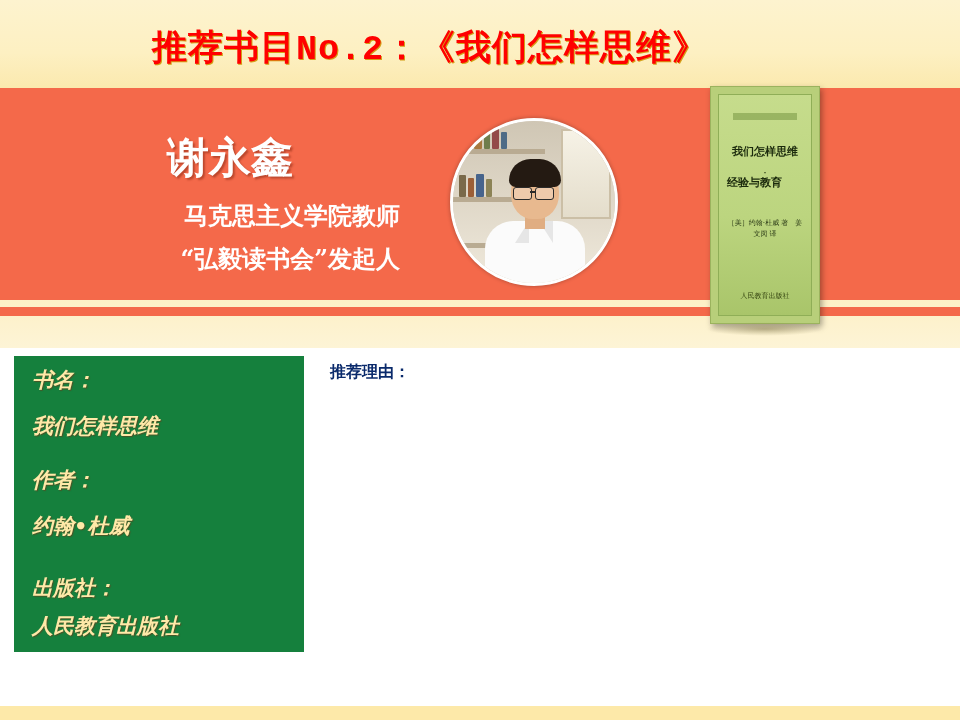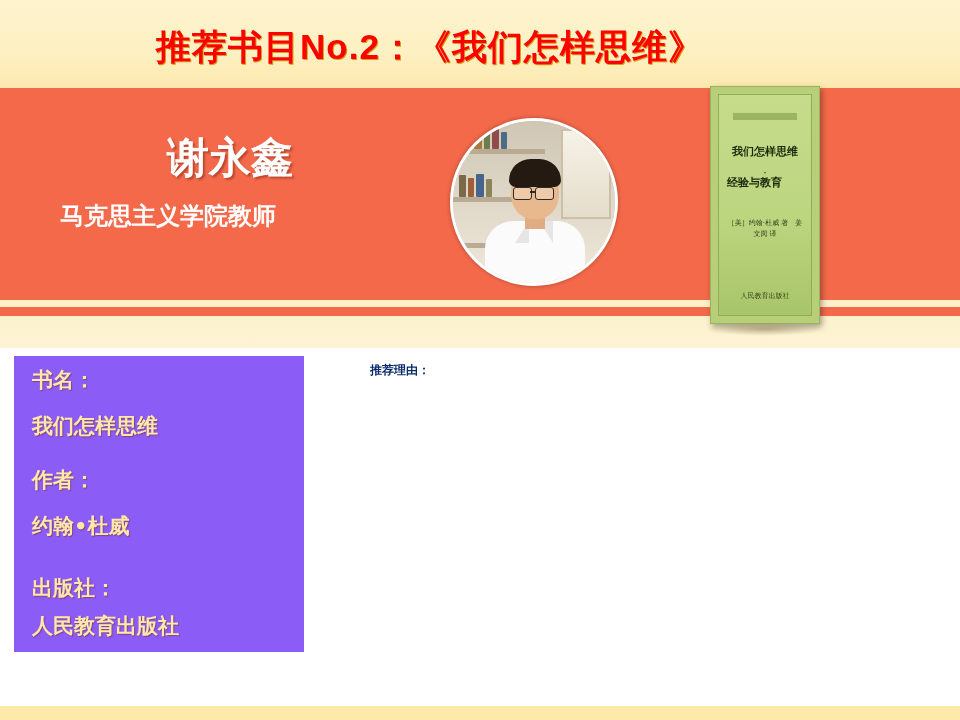--- a/index.html
+++ b/index.html
@@ -27,21 +27,21 @@
     left: 0; top: 0;
     width: 960px;
     height: 88px;
     background: linear-gradient(to bottom, #fdf3cf 0%, #fdf0c2 60%, #fbe9ae 100%);
   }
   .slide-title {
     position: absolute;
     left: 0; top: 24px;
     width: 860px;
     text-align: center;
-    font-family: Liberation Sans, sans-serif;
+    font-family: Liberation Mono, monospace;
     font-size: 35px;
     font-weight: bold;
     color: #ff0000;
     letter-spacing: 1px;
     text-shadow: 1px 1px 0 #d4a017;
     white-space: nowrap;
   }
 
   
   .speaker-band {
@@ -75,21 +75,21 @@
     font-size: 42px;
     font-weight: bold;
     color: #ffffff;
     text-shadow: 2px 2px 2px rgba(120,30,10,0.45);
     white-space: nowrap;
   }
   .speaker-role1, .speaker-role2 {
     position: absolute;
     left: 60px;
     width: 340px;
-    text-align: left;
+    text-align: right;
     font-family: "DejaVu Serif", "Liberation Serif", serif;
     font-size: 24px;
     font-weight: bold;
     color: #ffffff;
     white-space: nowrap;
   }
   .speaker-role1 { top: 200px; }
   .speaker-role2 { top: 243px; }
 
   
@@ -263,21 +263,22 @@
     left: 0; top: 348px;
     width: 960px;
     height: 372px;
     background: #ffffff;
   }
   .info-box {
     position: absolute;
     left: 14px; top: 356px;
     width: 290px;
     height: 296px;
-    background: #8b5cf6;
+    background: #15803d;
+    font-style: italic;
   }
   .info-line {
     position: absolute;
     left: 18px;
     font-family: "DejaVu Serif", "Liberation Serif", serif;
     font-size: 21px;
     font-weight: bold;
     color: #ffe9a8;
     text-shadow: 1px 1px 1px rgba(130,40,15,.5);
     white-space: nowrap;
@@ -286,25 +287,24 @@
   .il2 { top: 56px; }
   .il3 { top: 110px; text-align: center; }
   .il4 { top: 156px; }
   .il5 { top: 218px; }
   .il6 { top: 256px; }
 
   .reason-head {
     position: absolute;
     left: 330px; top: 362px;
     font-family: "DejaVu Serif", "Liberation Serif", serif;
-    font-size: 12px;
+    font-size: 16px;
     font-weight: bold;
     color: #0a2a6b;
     white-space: nowrap;
-    margin-left: 40px;
   }
   .reason-body {
     position: absolute;
     left: 330px; top: 392px;
     width: 620px;
     font-family: "DejaVu Serif", "Liberation Serif", serif;
     font-size: 20.5px;
     font-weight: bold;
     color: #0a2a6b;
     line-height: 31px;
@@ -327,20 +327,21 @@
 
   <div class="title-band"></div>
   <div class="slide-title">推荐书目No.2：《我们怎样思维》</div>
 
   <div class="speaker-band"></div>
   <div class="band-gap"></div>
   <div class="band-stripe"></div>
 
   <div class="speaker-name">谢永鑫</div>
   <div class="speaker-role1">马克思主义学院教师</div>
+  <div class="speaker-role2">“弘毅读书会”发起人</div>
 
   <div class="portrait">
     <div class="pt-wall"></div>
     <div class="pt-shelf" style="left:0;top:28px;width:92px;height:5px;"></div>
     <div class="pt-shelf" style="left:0;top:76px;width:92px;height:5px;"></div>
     <div class="pt-shelf" style="left:0;top:122px;width:60px;height:5px;"></div>
     <div class="pt-book" style="left:4px;top:6px;width:7px;height:22px;background:#8d5a3b;"></div>
     <div class="pt-book" style="left:13px;top:9px;width:6px;height:19px;background:#3f5f86;"></div>
     <div class="pt-book" style="left:21px;top:5px;width:8px;height:23px;background:#a8793f;"></div>
     <div class="pt-book" style="left:31px;top:10px;width:6px;height:18px;background:#6f7d4c;"></div>

